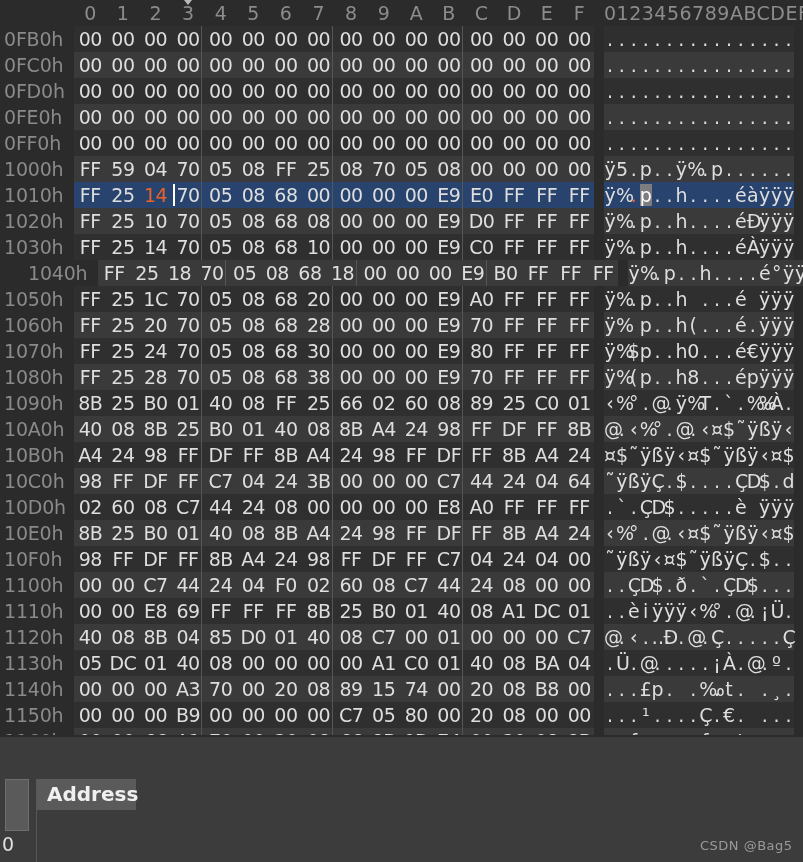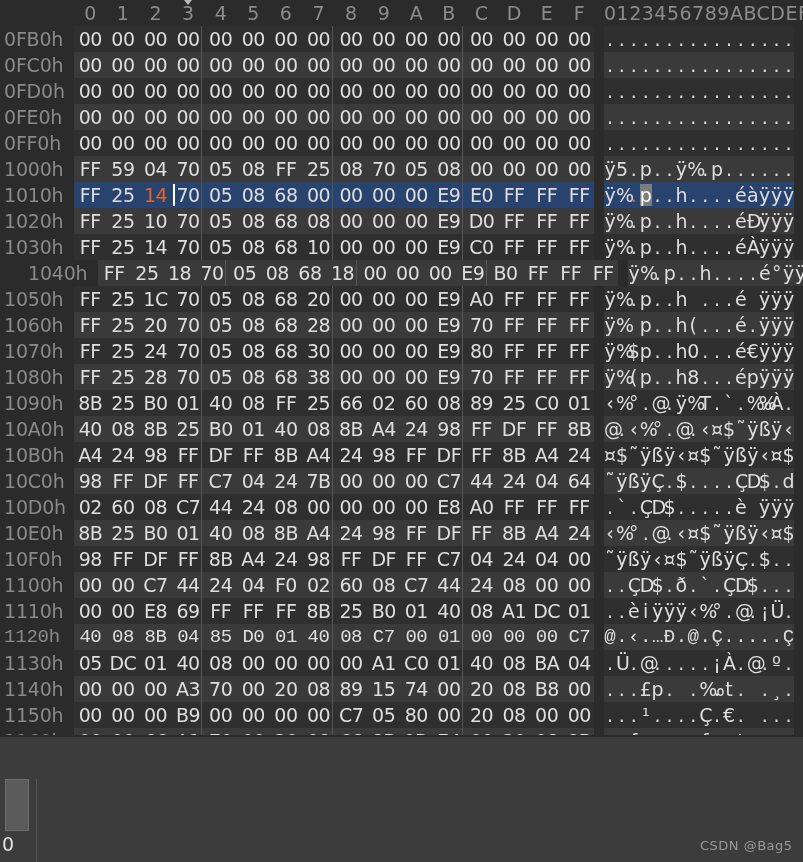--- a/index.html
+++ b/index.html
@@ -980,21 +980,21 @@
       <div class="hex-row rowbg-alt" style="top: 468px;">
         <div class="addr">10C0h</div>
         <div class="hex-area">
           <div class="byte" style="left: 2.3px;">98</div>
           <div class="byte" style="left: 34.9px;">FF</div>
           <div class="byte" style="left: 67.5px;">DF</div>
           <div class="byte" style="left: 100.1px;">FF</div>
           <div class="byte" style="left: 132.7px;">C7</div>
           <div class="byte" style="left: 165.3px;">04</div>
           <div class="byte" style="left: 197.9px;">24</div>
-          <div class="byte" style="left: 230.5px;">7B</div>
+          <div class="byte" style="left: 230.5px;">3B</div>
           <div class="byte" style="left: 263.1px;">00</div>
           <div class="byte" style="left: 295.7px;">00</div>
           <div class="byte" style="left: 328.3px;">00</div>
           <div class="byte" style="left: 360.9px;">C7</div>
           <div class="byte" style="left: 393.5px;">44</div>
           <div class="byte" style="left: 426.1px;">24</div>
           <div class="byte" style="left: 458.7px;">04</div>
           <div class="byte" style="left: 491.3px;">64</div>
           <div class="grp-sep" style="left: 127.4px;"></div>
           <div class="grp-sep" style="left: 257.8px;"></div>
@@ -1222,21 +1222,21 @@
           <div class="ach" style="left: 95.2px;">%</div>
           <div class="ach" style="left: 107.1px;">°</div>
           <div class="ach" style="left: 119px;">.</div>
           <div class="ach" style="left: 130.9px;">@</div>
           <div class="ach" style="left: 142.8px;">.</div>
           <div class="ach" style="left: 154.7px;">¡</div>
           <div class="ach" style="left: 166.6px;">Ü</div>
           <div class="ach" style="left: 178.5px;">.</div>
         </div>
       </div>
-      <div class="hex-row rowbg-alt" style="top: 624px; font-family: Liberation Mono, monospace;">
+      <div class="hex-row rowbg-alt" style="top: 624px;">
         <div class="addr">1120h</div>
         <div class="hex-area">
           <div class="byte" style="left: 2.3px;">40</div>
           <div class="byte" style="left: 34.9px;">08</div>
           <div class="byte" style="left: 67.5px;">8B</div>
           <div class="byte" style="left: 100.1px;">04</div>
           <div class="byte" style="left: 132.7px;">85</div>
           <div class="byte" style="left: 165.3px;">D0</div>
           <div class="byte" style="left: 197.9px;">01</div>
           <div class="byte" style="left: 230.5px;">40</div>
@@ -1439,15 +1439,16 @@
           <div class="ach" style="left: 178.5px;">‹</div>
         </div>
       </div>
     </div>
 </div>
 
 <div id="find-panel">
   <div id="results-corner"></div>
   <div id="results-divider"></div>
   <div id="rowcount-label">0</div>
+  <div class="res-header-cell" id="res-col-address">Address</div>
 </div>
 
 <div id="watermark">CSDN @Bag5</div>
 
 </body></html>

